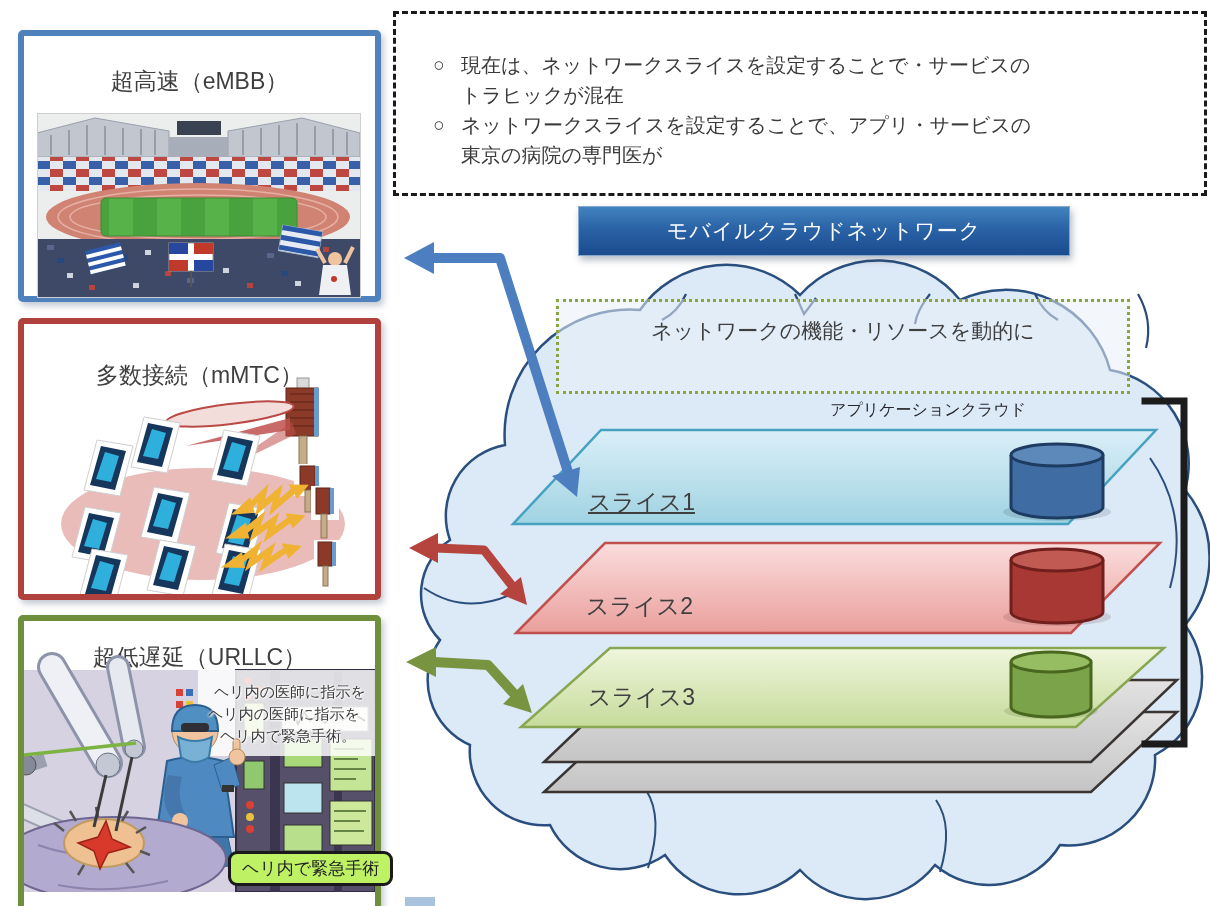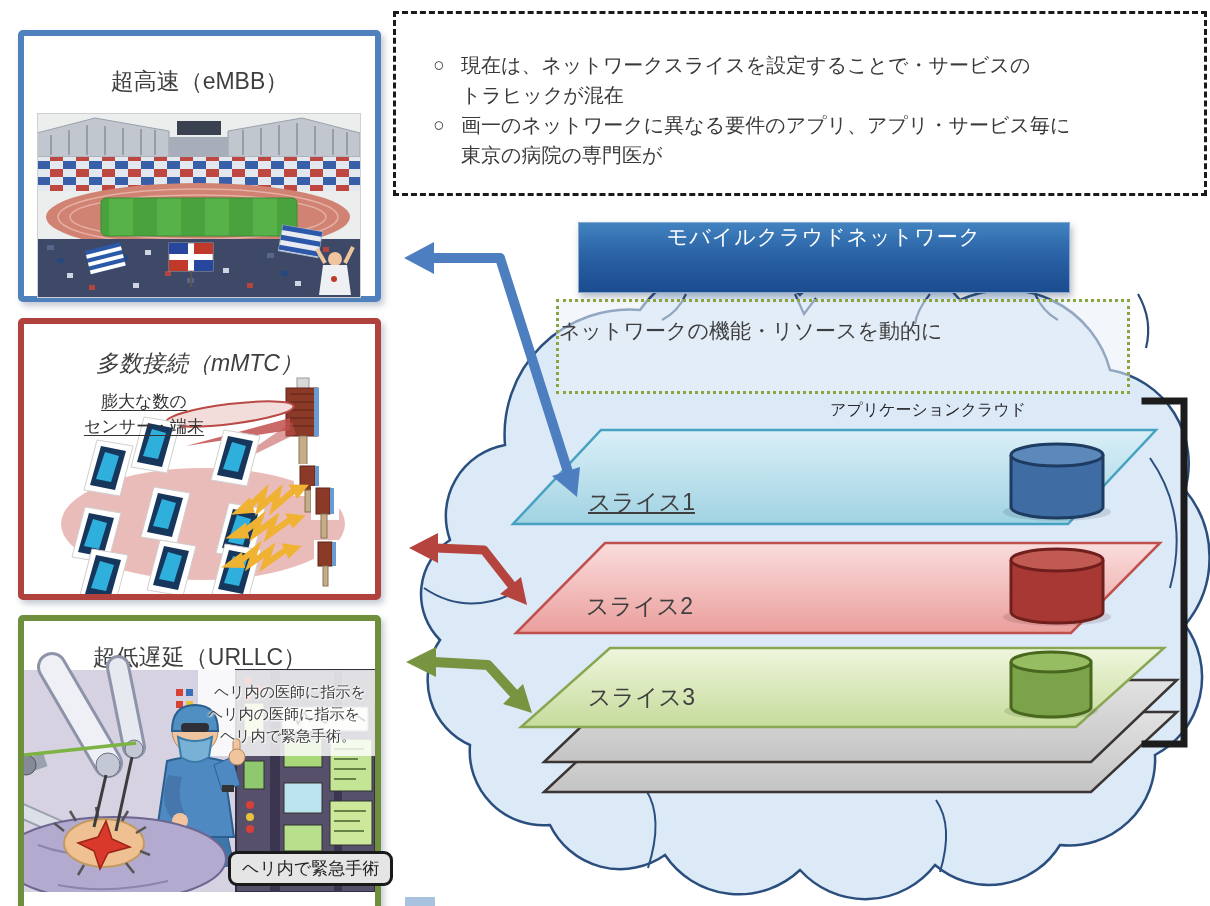--- a/index.html
+++ b/index.html
@@ -10,54 +10,54 @@
 
   
   .dashed-note { left:393px; top:11px; width:814px; height:185px; box-sizing:border-box;
                  border:3px dashed #1a1a1a; background:#ffffff; }
   .bullet-row { display:flex; font-size:20px; line-height:30px; color:#3a3a3a; }
   .bullet-row.first { margin-top:36px; }
   .bullet-row .marker { width:26px; margin-left:30px; text-align:center; font-size:19px; }
   .bullet-text { margin-left:9px; }
 
   
-  .header-box { left:578px; top:222px; width:492px; height:71px; box-sizing:border-box;
+  .header-box { left:578px; top:206px; width:492px; height:50px; box-sizing:border-box;
                 background:linear-gradient(180deg,#4282bf 0%, #2a63a6 45%, #1b4c8f 100%);
                 border:1px solid #86a9cd; box-shadow:2px 4px 7px rgba(40,60,90,.35);
                 color:#ffffff; font-size:21px; letter-spacing:1px;
-                display:flex; align-items:flex-start; justify-content:center; }
+                display:flex; align-items:center; justify-content:center; }
 
   
   .dotted-note { left:556px; top:299px; width:574px; height:95px; box-sizing:border-box;
                  border:3px dotted #8aa43e; background:rgba(233,240,250,.55);
-                 font-size:21px; line-height:34px; color:#3f3f3f; text-align:left; padding-top:12px; }
+                 font-size:21px; line-height:34px; color:#3f3f3f; text-align:center; padding-top:12px; }
 
   .app-label   { left:830px; top:400px; font-size:16px; color:#26262a; }
   .slice-label { font-size:23px; color:#3f3f3f; }
 
   
   .case-box { left:18px; width:363px; box-sizing:border-box; background:#ffffff;
               border-radius:5px; box-shadow:3px 4px 6px rgba(60,80,110,.3); }
   .case-embb  { top:30px;  height:272px; border:6px solid #4f81bd; }
   .case-mmtc  { top:318px; height:282px; border:6px solid #b0413c; }
   .case-urllc { top:615px; height:353px; border:6px solid #6f8f3c; }
   .case-title { text-align:center; font-size:23px; color:#3f3f3f; }
   .t-embb  { margin-top:30px; }
-  .t-mmtc  { margin-top:24px;font-style:italic; }
+  .t-mmtc  { margin-top:36px; }
   .t-urllc { margin-top:21px; }
 
   .mmtc-caption { position:absolute; left:30px; top:65px; width:180px; text-align:center;
                   font-size:17px; line-height:25px; color:#333333;
                   text-decoration:underline; text-underline-offset:3px; }
   .urllc-note { position:absolute; left:184px; top:60px; width:170px; font-size:15px;
                 line-height:22px; color:#3c3c3c;
                 text-shadow:0 0 3px #fff, 0 0 3px #fff, 1px 1px 2px #fff; }
   .urllc-note .ln1 { padding-left:6px; }
   .urllc-note .ln3 { padding-left:12px; }
-  .urllc-badge { position:absolute; left:204px; top:230px; padding:3px 11px; background:#e5e5e5;
+  .urllc-badge { position:absolute; left:204px; top:230px; padding:3px 11px; background:#bef264;
                  border:3px solid #1a1a1a; border-radius:9px; font-size:17px; color:#222222;
                  white-space:nowrap; }
   .ill-svg { position:absolute; }
 </style>
 </head>
 <body>
 
 <div class="stage">
 
   <svg id="main-svg" width="1210" height="906" viewBox="0 0 1210 906">
@@ -151,21 +151,21 @@
     <div class="bullet-row first">
       <span class="marker">○</span>
       <div class="bullet-text">
         <div>現在は、ネットワークスライスを設定することで・サービスの</div>
         <div>トラヒックが混在</div>
       </div>
     </div>
     <div class="bullet-row">
       <span class="marker">○</span>
       <div class="bullet-text">
-        <div>画一のネットワークに異なる要件のアプリ、アプリ・サービス毎に</div>
+        <div>ネットワークスライスを設定することで、アプリ・サービスの</div>
         <div>東京の病院の専門医が</div>
       </div>
     </div>
   </div>
 
   <div class="abs header-box">
     <span>モバイルクラウドネットワーク</span>
   </div>
 
   <div class="abs dotted-note">
@@ -318,24 +318,20 @@
         <use href="#tablet-glyph" transform="translate(82,256)"></use>
         <use href="#tablet-glyph" transform="translate(150,247)"></use>
         <use href="#tablet-glyph" transform="translate(215,251)"></use>
       </g>
       <g>
         <use href="#zigzag-arrow" transform="translate(262,176) rotate(-10)"></use>
         <use href="#zigzag-arrow" transform="translate(258,204) rotate(-5)"></use>
         <use href="#zigzag-arrow" transform="translate(254,234) rotate(-4)"></use>
       </g>
     </svg>
-    <div class="mmtc-caption">
-      <div>膨大な数の</div>
-      <div>センサー・端末</div>
-    </div>
   </div>
 
   <div class="abs case-box case-urllc">
     <div class="case-title t-urllc">超低遅延（URLLC）</div>
     <svg class="ill-svg" style="left:0; top:0;" width="351" height="271" viewBox="6 6 351 271">
       <rect x="6" y="55" width="351" height="222" fill="#d6d2e2"></rect>
       <g>
         <rect x="218" y="55" width="139" height="222" fill="#57506b" stroke="#332d44" stroke-width="2"></rect>
         <rect x="252" y="55" width="10" height="222" fill="#3b3550"></rect>
         <rect x="316" y="55" width="8" height="222" fill="#3b3550"></rect>

